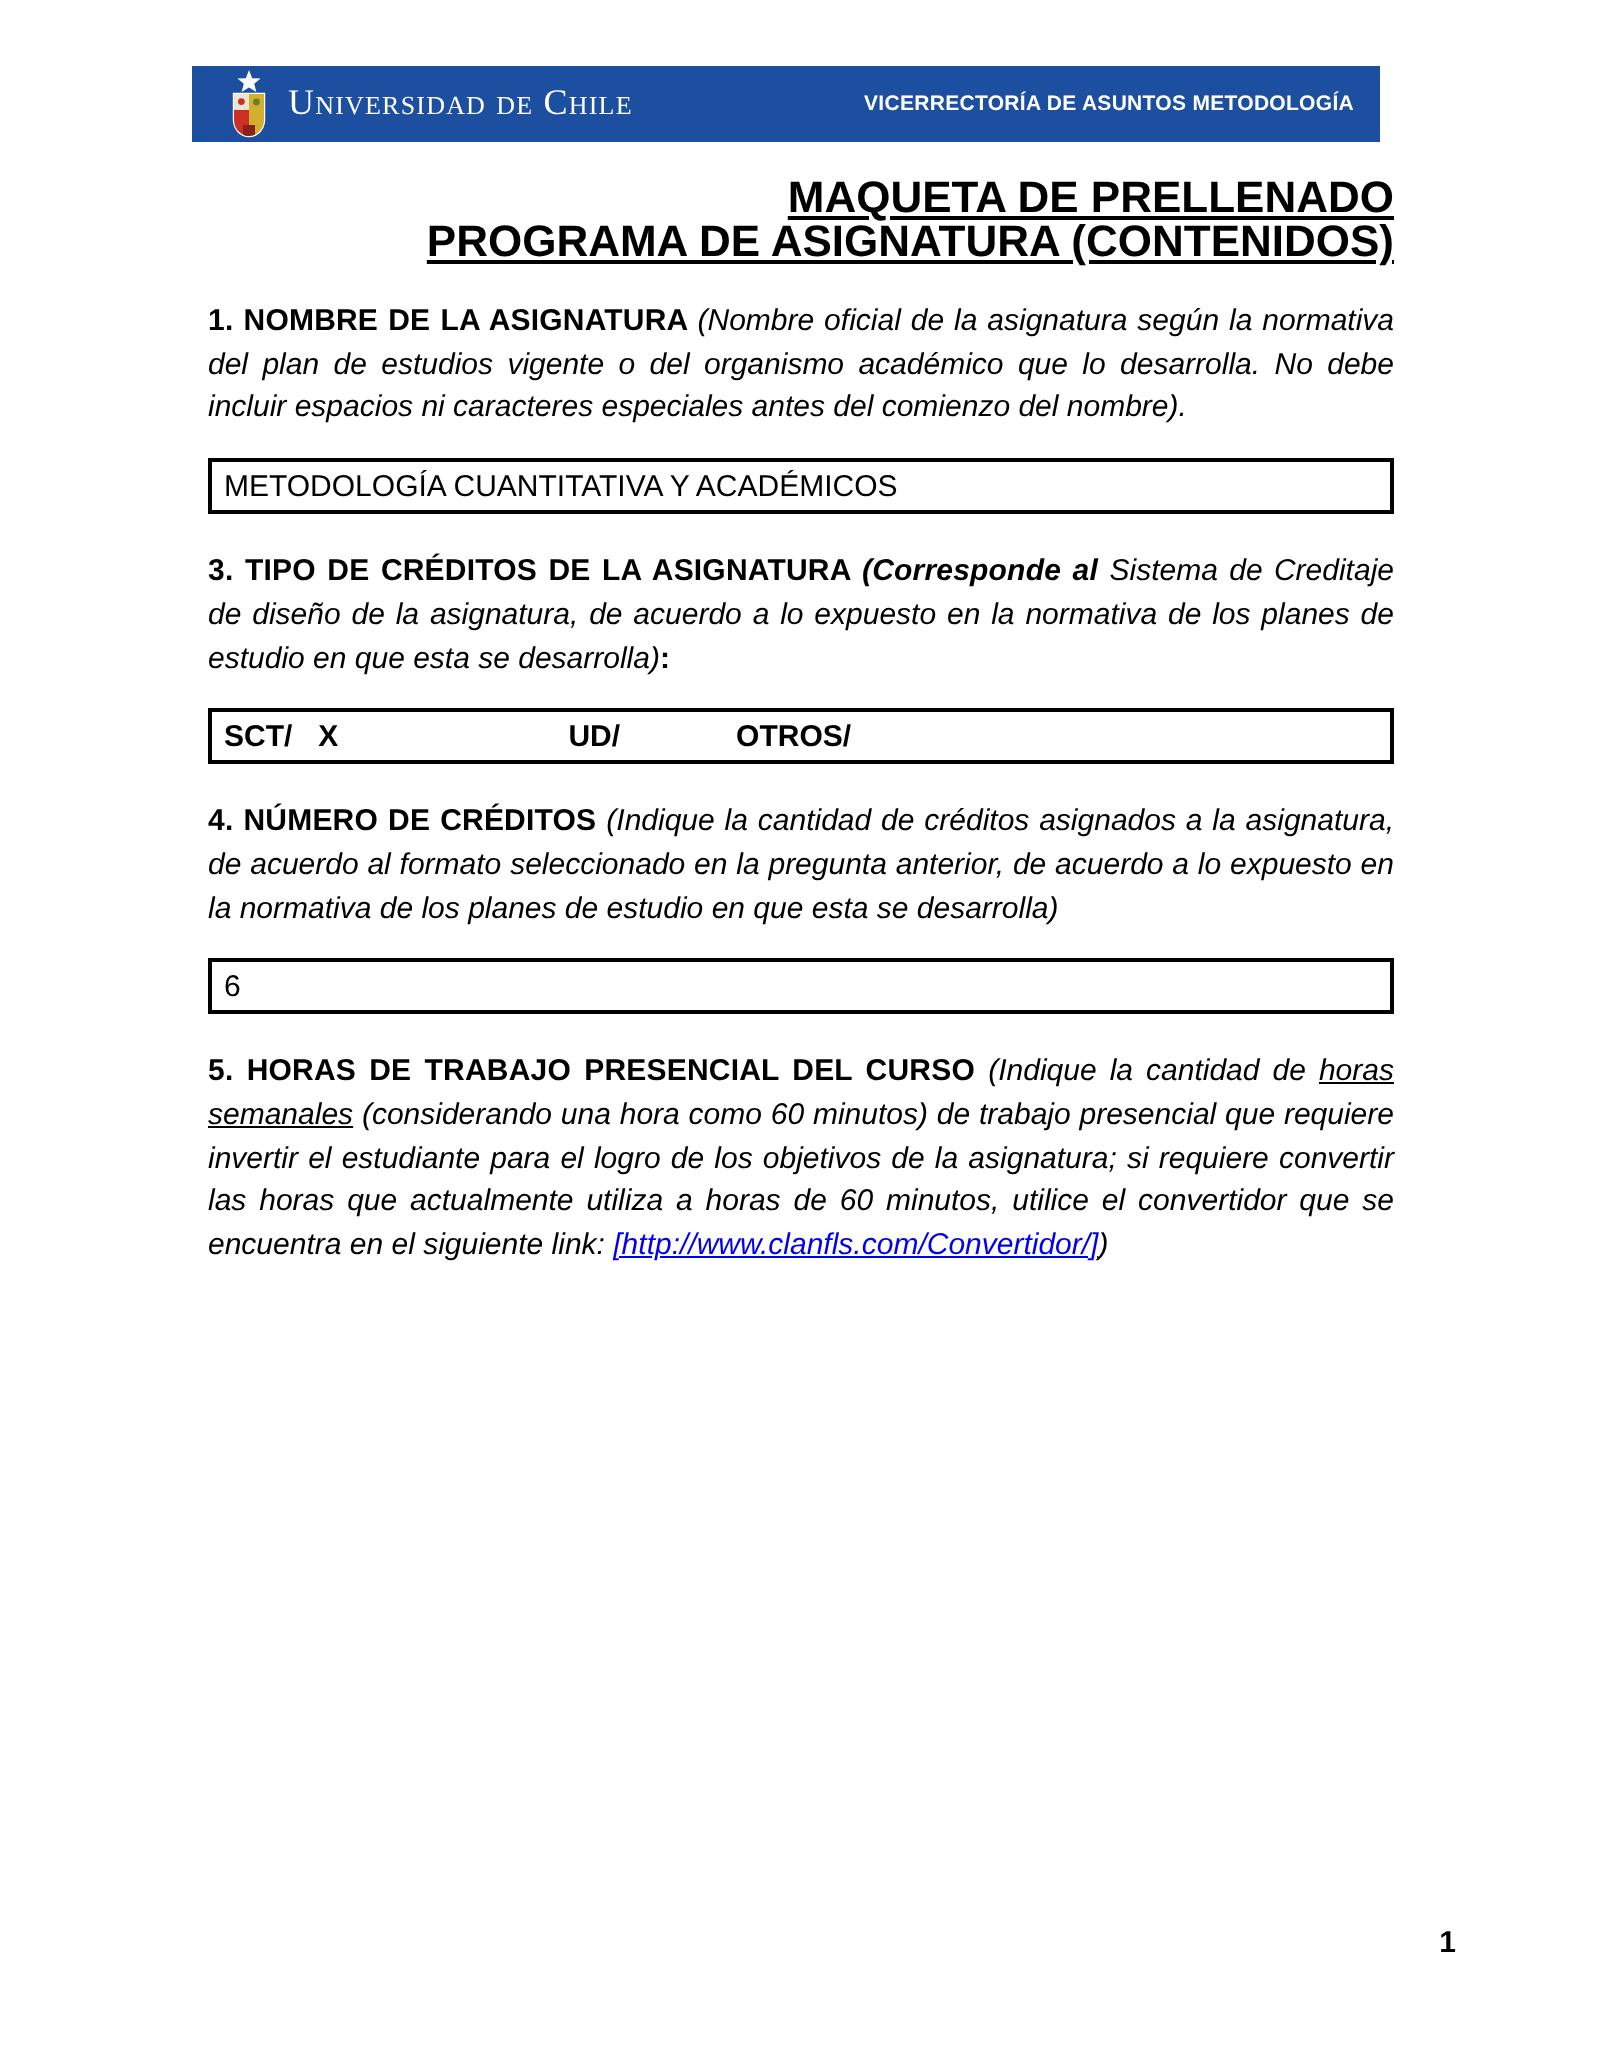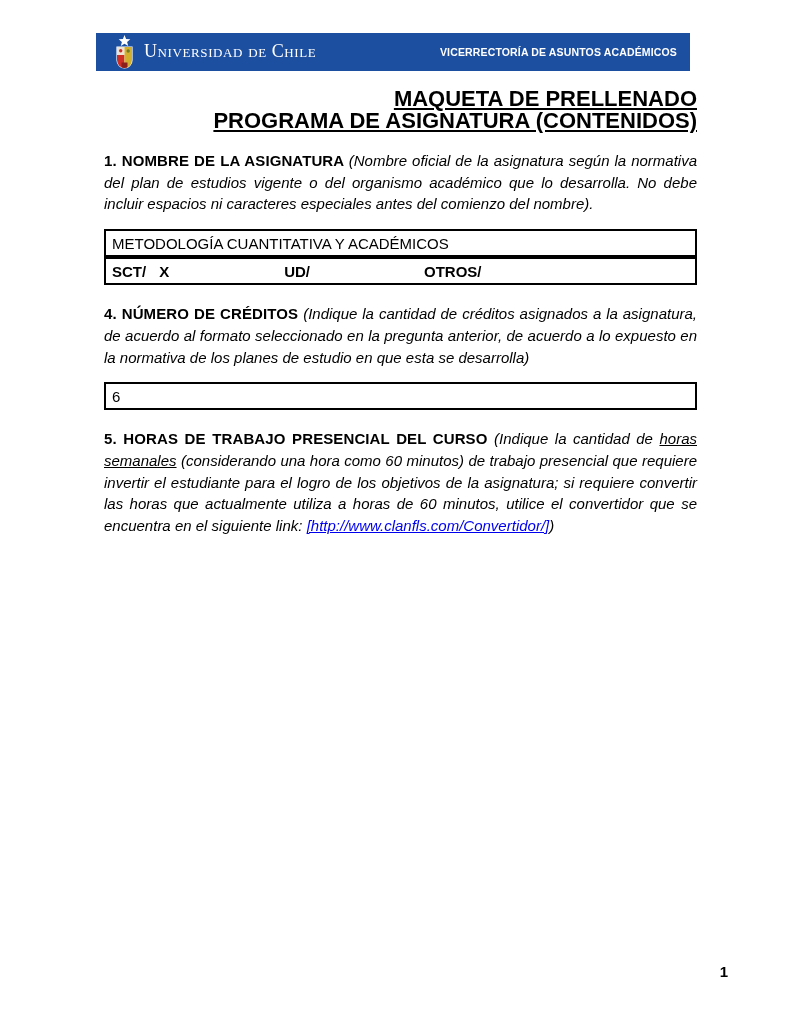--- a/index.html
+++ b/index.html
@@ -70,21 +70,21 @@
     padding: 1px 6px;
     font-size: 15px;
     display: flex;
     align-items: center;
     margin: 0;
     background: #fff;
   }
   .credit-box { font-weight: bold; }
   .credit-box .cb-x { margin-left: 13px; }
   .credit-box .cb-ud { margin-left: 115px; }
-  .credit-box .cb-otros { margin-left: 114px; }
+  .credit-box .cb-otros { margin-left: 58px; }
   .underlined { text-decoration: underline; }
   .doc-link {
     color: #0000ee;
     text-decoration: underline;
     cursor: pointer;
   }
   .page-number {
     position: absolute;
     right: 112px;
     top: 963px;
@@ -112,36 +112,37 @@
           <rect x="11.5" y="12" width="7.5" height="8" fill="#d3af2e"></rect>
           <rect x="4" y="20" width="7.5" height="14" fill="#cd2f27"></rect>
           <rect x="11.5" y="20" width="7.5" height="14" fill="#d3af2e"></rect>
           <circle cx="7.7" cy="15.8" r="1.7" fill="#cd2f27"></circle>
           <circle cx="15.2" cy="16" r="1.7" fill="#6b7c2a"></circle>
           <rect x="8.5" y="27.5" width="6" height="6" fill="#8a1f1b"></rect>
         </g>
       </svg>
     </span>
     <span class="uni-name">Universidad de Chile</span>
-    <span class="dept">VICERRECTORÍA DE ASUNTOS ACADÉMICOS</span>
+    <span class="dept">VICERRECTORÍA DE ASUNTOS METODOLOGÍA</span>
   </div>
 
   <div class="content">
 
     <div class="doc-title">
       <div>MAQUETA DE PRELLENADO</div>
       <div>PROGRAMA DE ASIGNATURA (CONTENIDOS)</div>
     </div>
 
     <p class="section"><b>1. NOMBRE DE LA ASIGNATURA </b><i>(Nombre oficial de la asignatura según la normativa del plan de estudios vigente o del organismo académico que lo desarrolla. No debe incluir espacios ni caracteres especiales antes del comienzo del nombre).</i></p>
     <div class="answer-box">
       <span>METODOLOGÍA CUANTITATIVA Y ACADÉMICOS</span>
     </div>
 
 
+    <p class="section"><b>3. TIPO DE CRÉDITOS DE LA ASIGNATURA </b><b><i>(Corresponde al </i></b><i>Sistema de Creditaje de diseño de la asignatura, de acuerdo a lo expuesto en la normativa de los planes de estudio en que esta se desarrolla)</i><b>:</b></p>
     <div class="answer-box credit-box">
       <span class="cb-sct">SCT/</span>
       <span class="cb-x">X</span>
       <span class="cb-ud">UD/</span>
       <span class="cb-otros">OTROS/</span>
     </div>
 
     <p class="section"><b>4. NÚMERO DE CRÉDITOS </b><i>(Indique la cantidad de créditos asignados a la asignatura, de acuerdo al formato seleccionado en la pregunta anterior, de acuerdo a lo expuesto en la normativa de los planes de estudio en que esta se desarrolla)</i></p>
     <div class="answer-box">
       <span>6</span>

